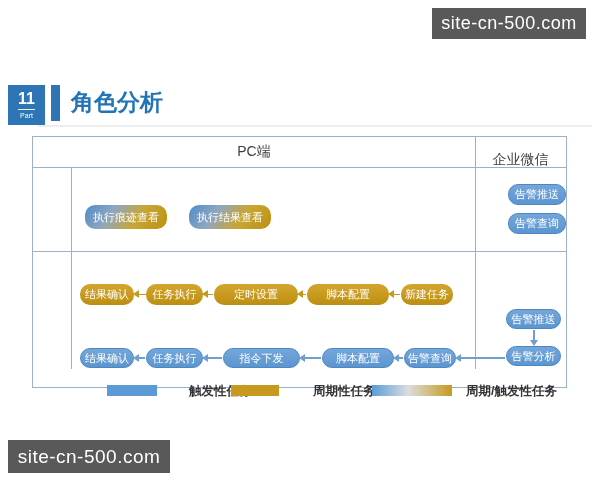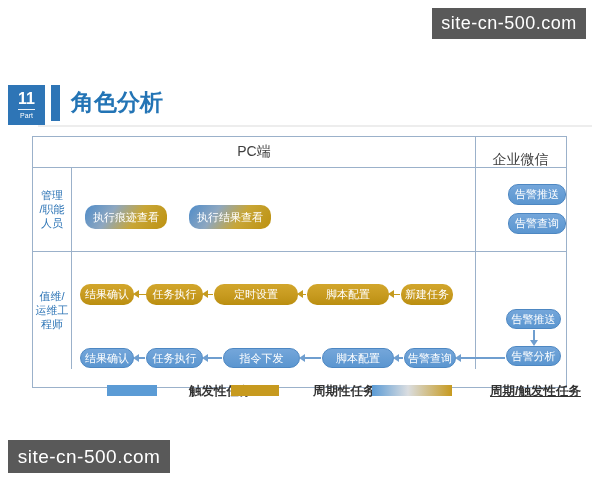--- a/index.html
+++ b/index.html
@@ -86,30 +86,20 @@
 <div class="abs tbl" style="left:32px;top:136px;width:535px;height:252px;">
 
   <div class="abs hline" style="left:0;top:30px;width:533px;"></div>
   <div class="abs hline" style="left:0;top:114px;width:533px;"></div>
   <div class="abs vline" style="left:442px;top:0;height:232px;"></div>
   <div class="abs vline" style="left:38px;top:30px;height:202px;"></div>
 
   <div class="abs hcell" style="left:0;top:0;width:442px;height:30px;">PC端</div>
   <div class="abs hcell" style="left:442px;top:0;width:91px;height:30px;margin-top:8px;">企业微信</div>
 
-  <div class="abs role" style="left:0;top:30px;width:38px;height:84px;">
-    <span>管理</span>
-    <span>/职能</span>
-    <span>人员</span>
-  </div>
-  <div class="abs role" style="left:0;top:114px;width:38px;height:118px;">
-    <span>值维/</span>
-    <span>运维工</span>
-    <span>程师</span>
-  </div>
 
   <div class="task mixed" style="left:52px;top:68px;width:82px;height:24px;">执行痕迹查看</div>
   <div class="task mixed" style="left:156px;top:68px;width:82px;height:24px;">执行结果查看</div>
 
   <div class="task blue" style="left:475px;top:47px;width:58px;height:21px;">告警推送</div>
   <div class="task blue" style="left:475px;top:76px;width:58px;height:21px;">告警查询</div>
 
   <div class="task gold" style="left:47px;top:147px;width:54px;height:21px;">结果确认</div>
   <div class="task gold" style="left:113px;top:147px;width:57px;height:21px;">任务执行</div>
   <div class="task gold" style="left:181px;top:147px;width:84px;height:21px;">定时设置</div>
@@ -138,13 +128,13 @@
   <div class="task blue" style="left:473px;top:209px;width:55px;height:20px;">告警分析</div>
 </div>
 
 <div class="abs sw sw-blue" style="left:107px;top:385px;width:50px;"></div>
 <div class="abs legend-label" style="left:167px;top:383px;">触发性任务</div>
 
 <div class="abs sw sw-gold" style="left:231px;top:385px;width:48px;"></div>
 <div class="abs legend-label" style="left:291px;top:383px;">周期性任务</div>
 
 <div class="abs sw sw-mixed" style="left:372px;top:385px;width:80px;"></div>
-<div class="abs legend-label" style="left:468px;top:383px;text-decoration:underline;">周期/触发性任务</div>
+<div class="abs legend-label" style="left:444px;top:383px;">周期/触发性任务</div>
 
 </body></html>

